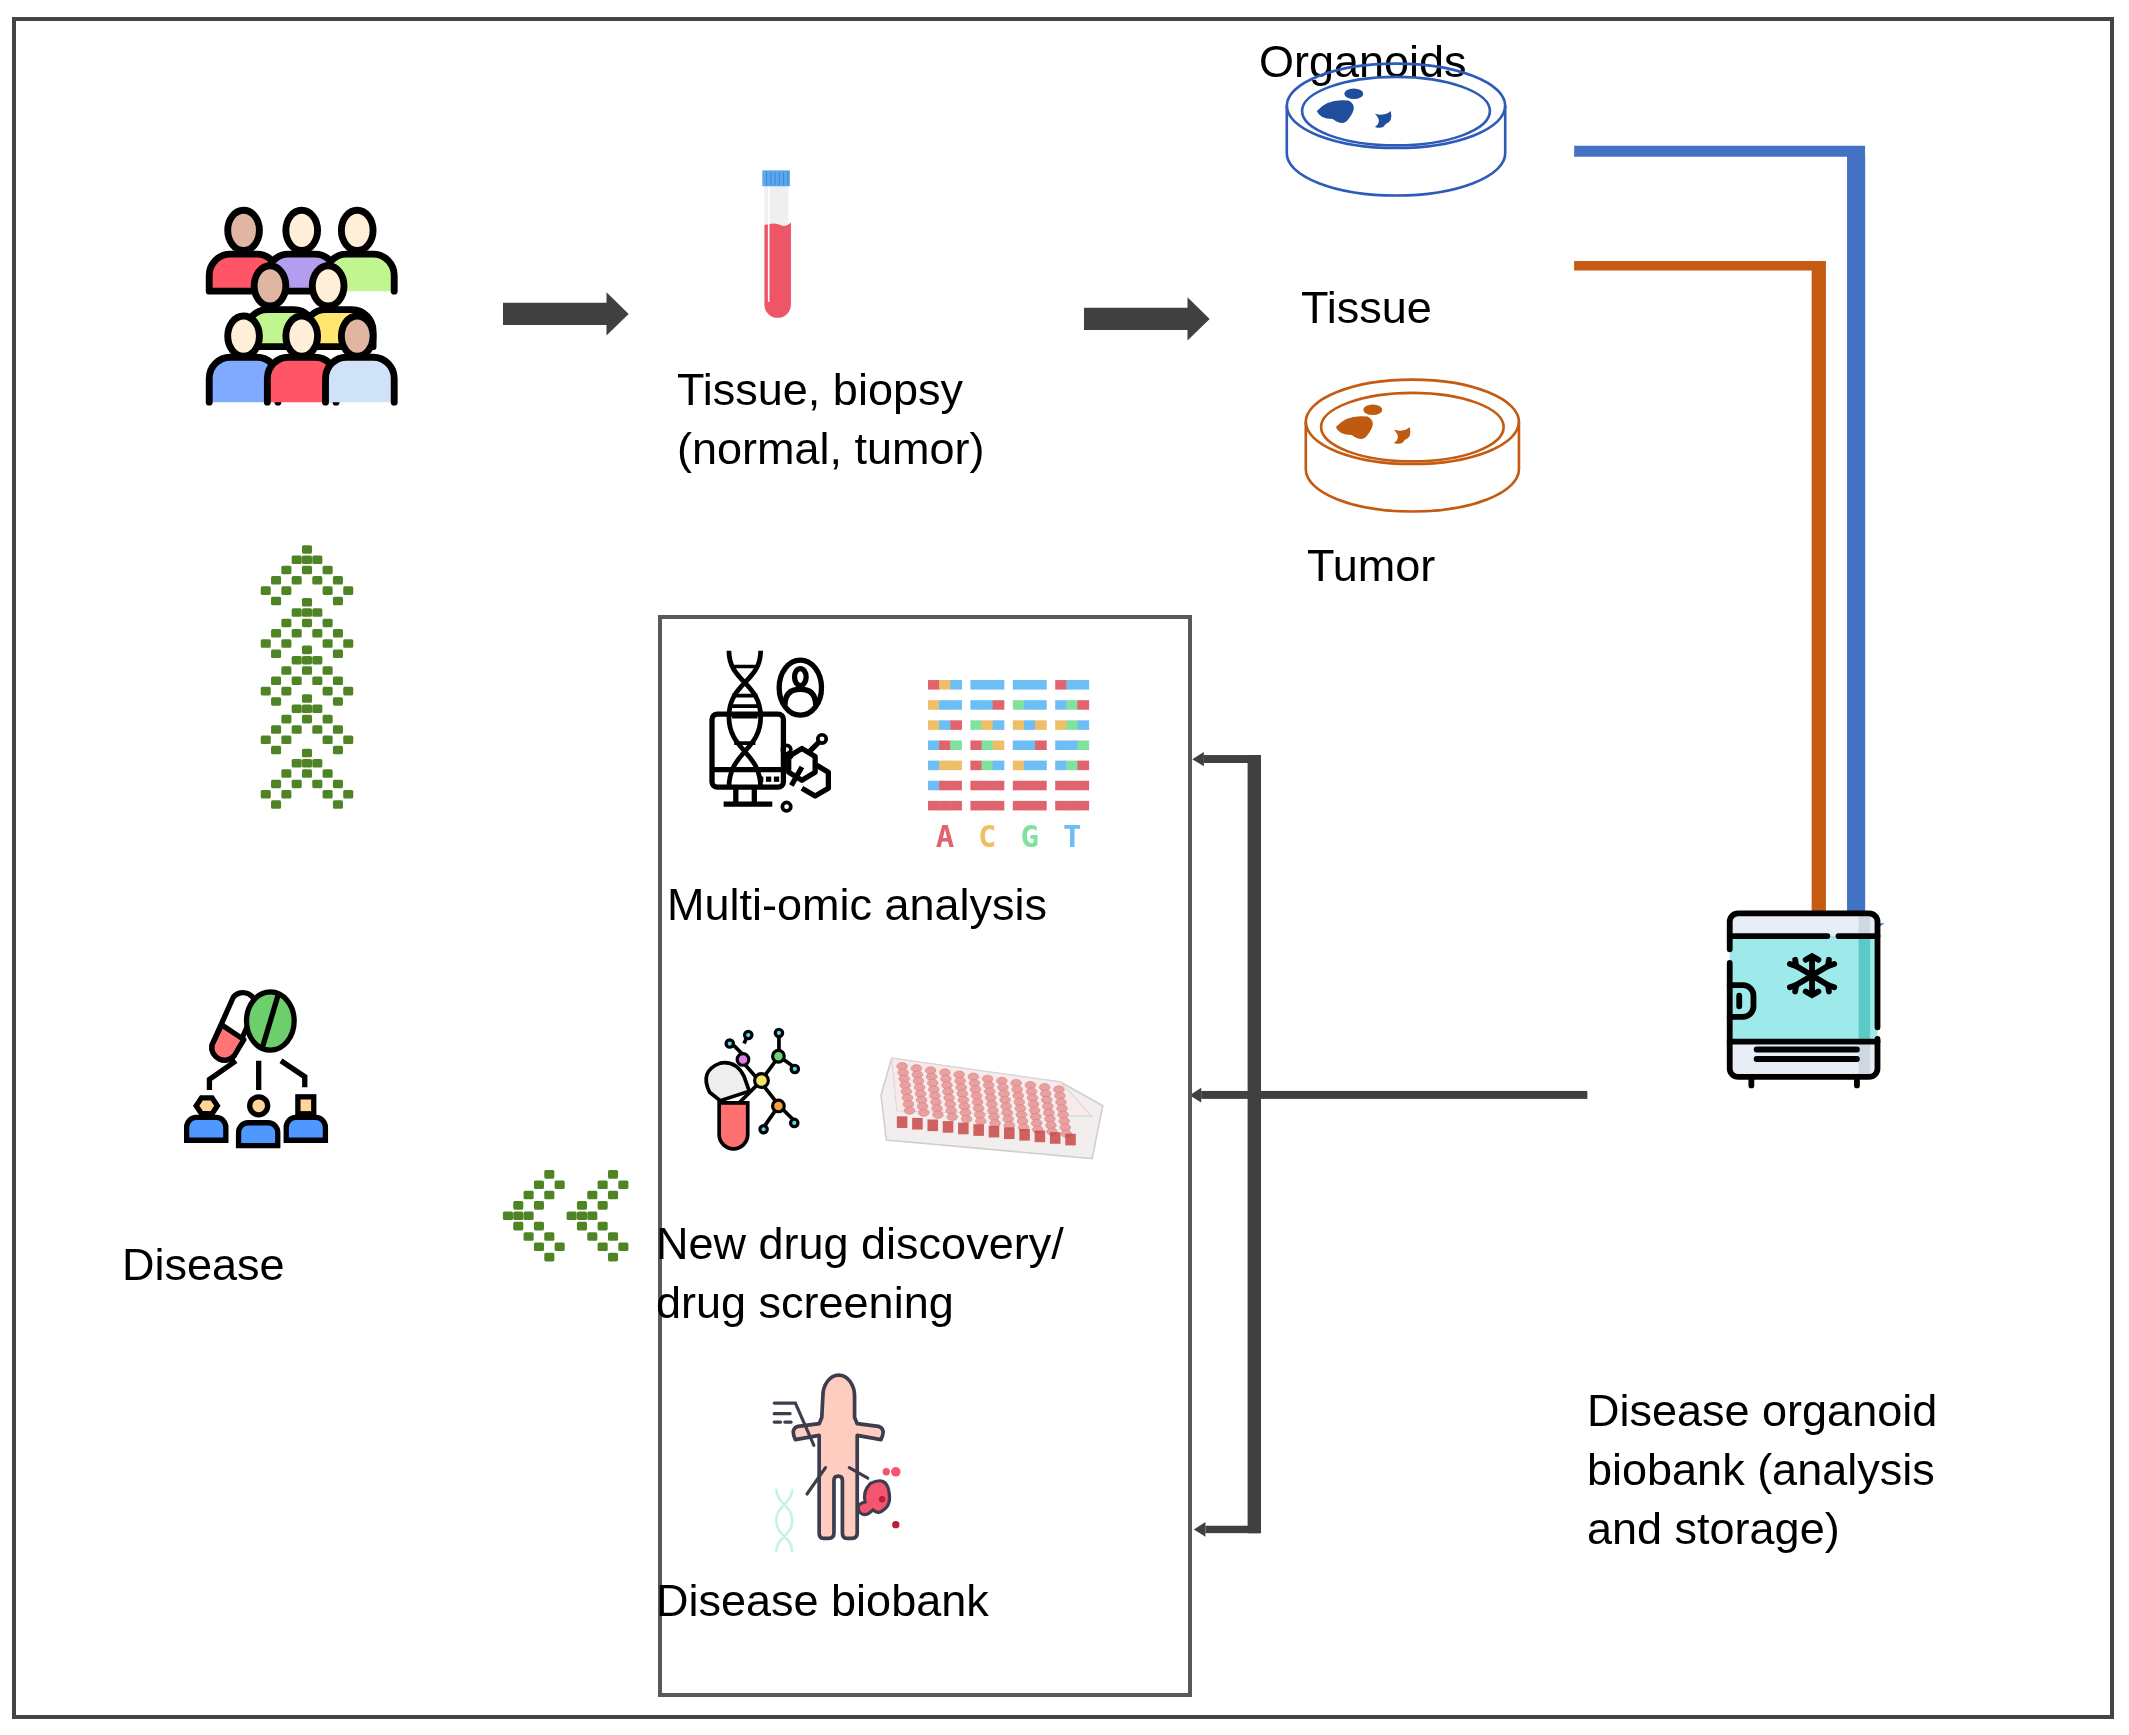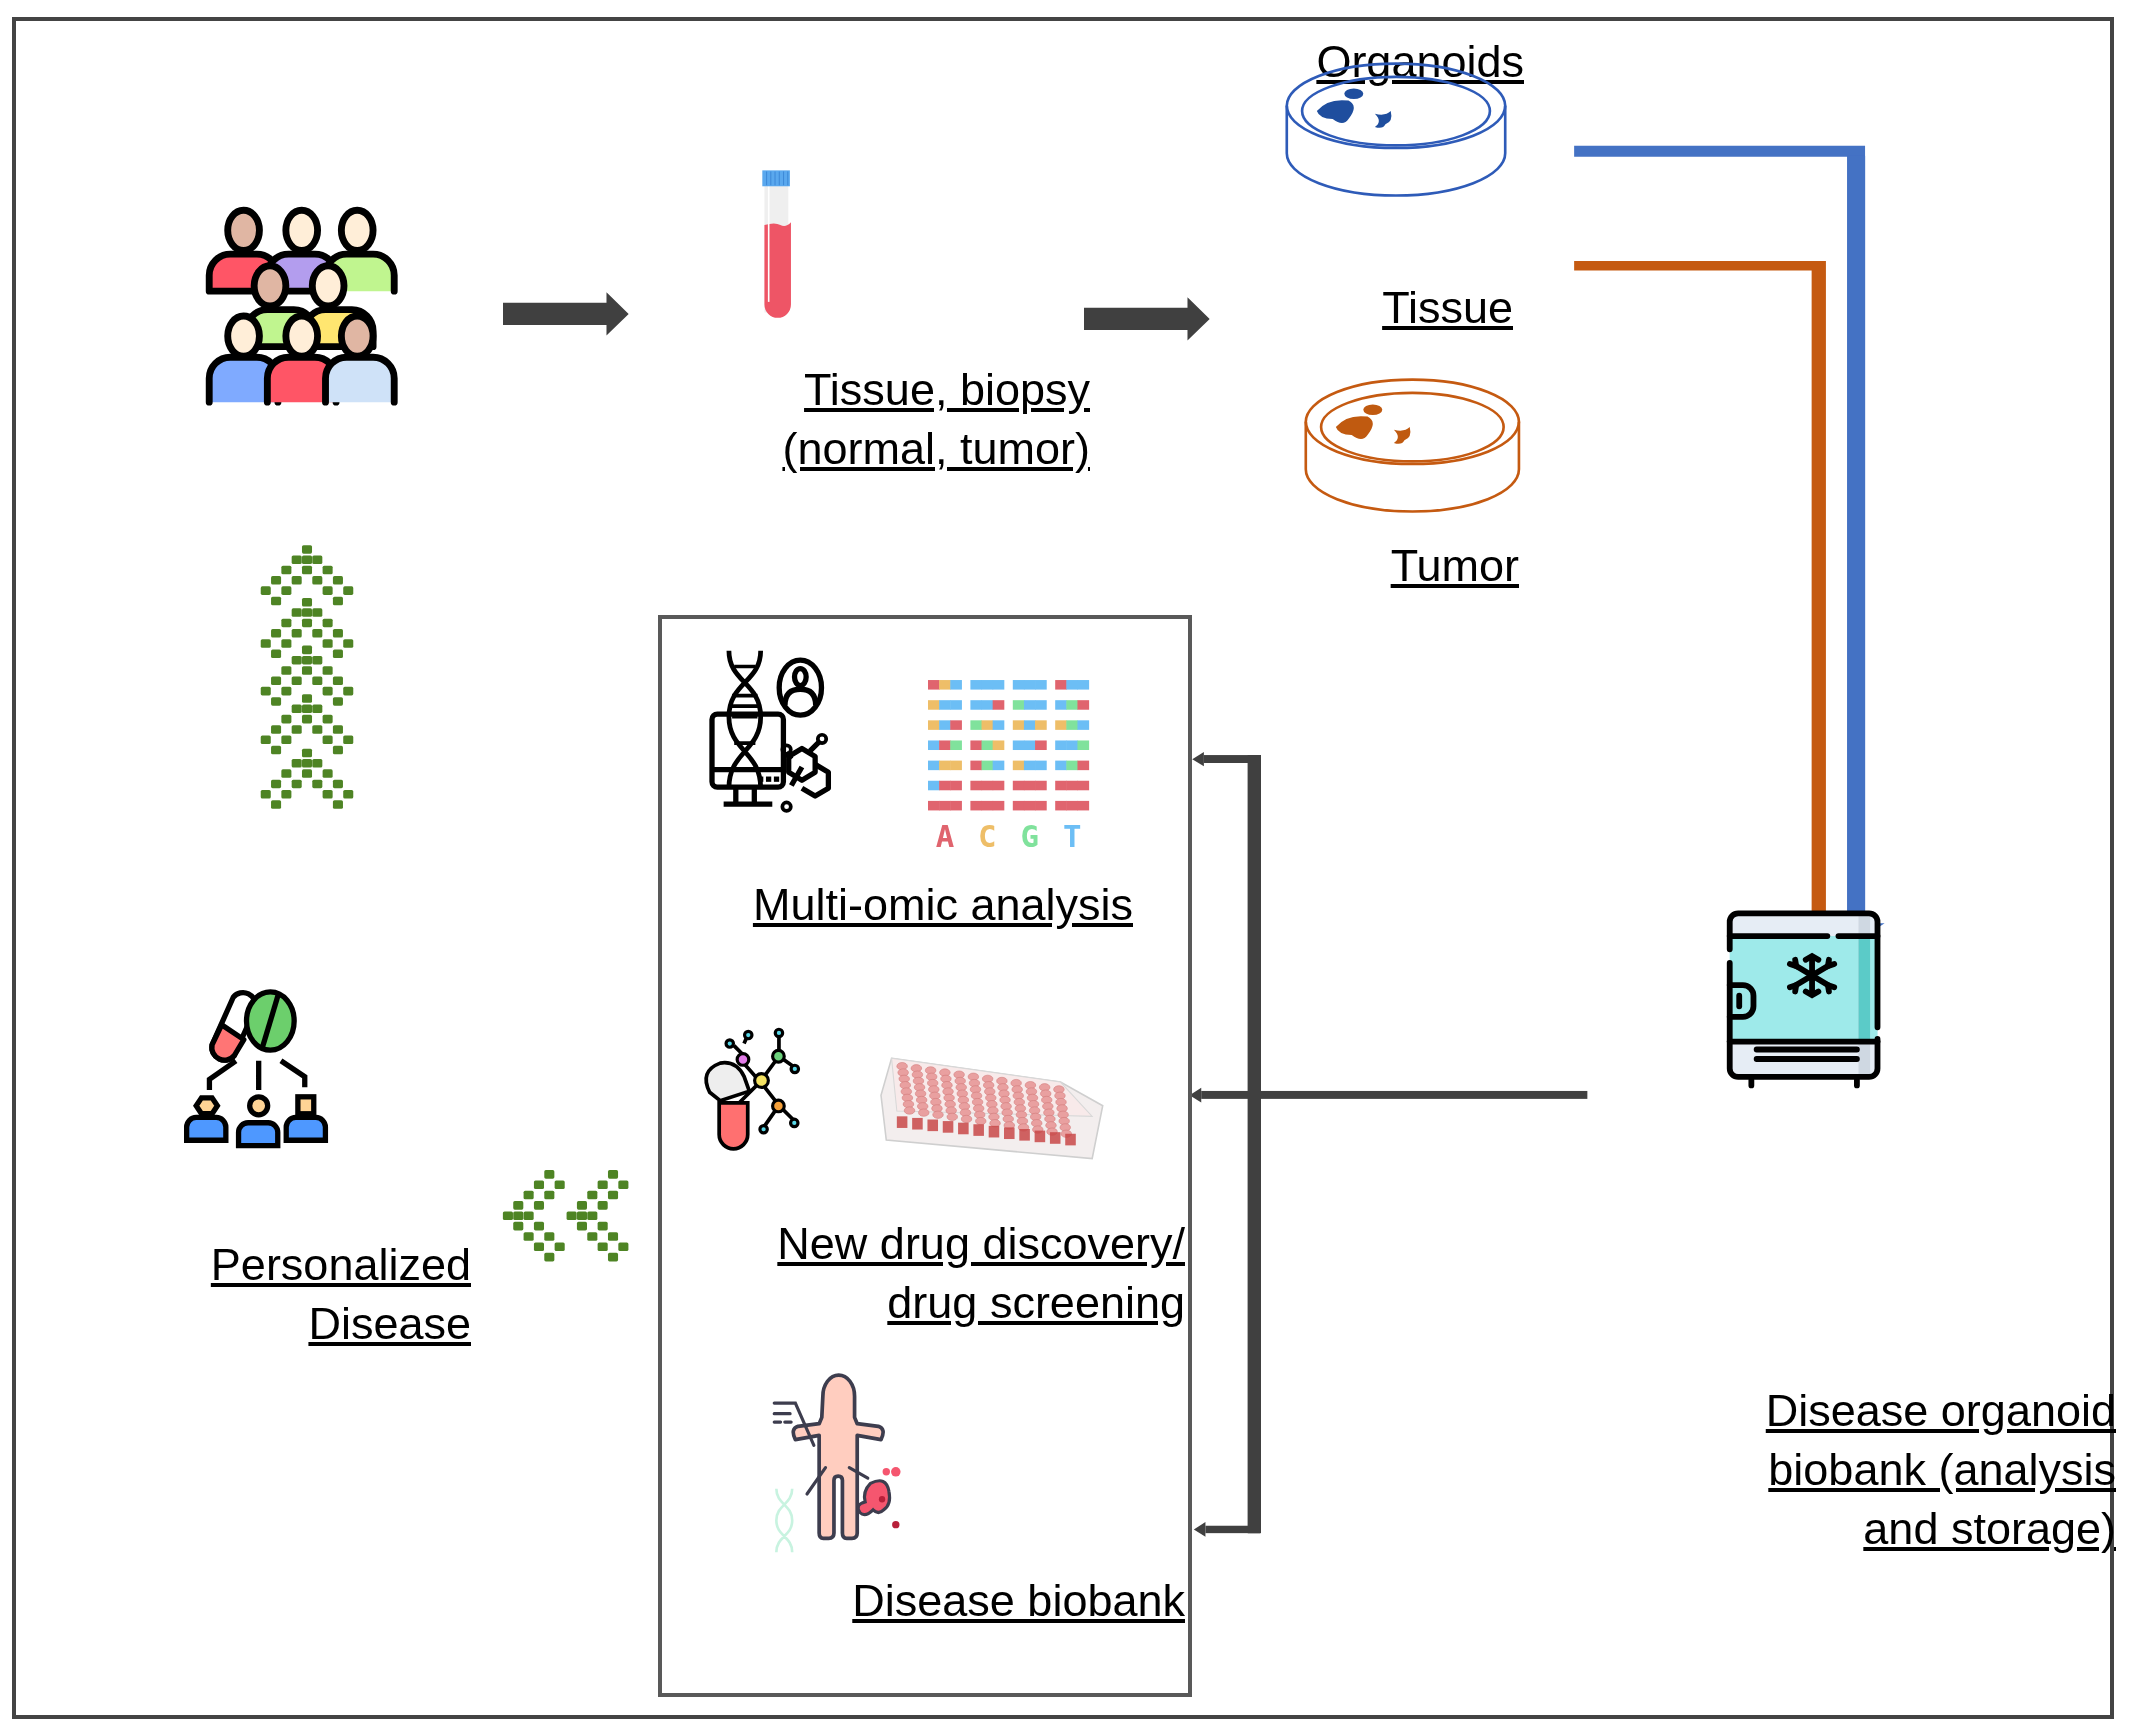--- a/index.html
+++ b/index.html
@@ -2,21 +2,21 @@
 <html style="font-size:8.5px"><head>
 <meta charset="utf-8">
 <style>
   html, body { margin: 0; padding: 0; background: #ffffff; }
   body { width: 2129px; height: 1736px; position: relative; overflow: hidden;
          font-family: "Liberation Sans", sans-serif; color: #000; }
   .frame { position: absolute; left: 11.6px; top: 17px; width: 2102px; height: 1702px;
            border: 4.2px solid #444; box-sizing: border-box; }
   .inner-box { position: absolute; left: 658px; top: 615px; width: 534px; height: 1082px;
                border: 4.2px solid #595959; box-sizing: border-box; }
-  .label { position: absolute; text-align: right; font-size: 45px; line-height: 59px; white-space: nowrap; text-decoration: underline; }
+  .label { position: absolute; text-align: left; font-size: 45px; line-height: 59px; white-space: nowrap; }
   .ico { position: absolute; }
   svg { overflow: visible; }
 </style>
 </head>
 <body>
 
 <div class="frame"></div>
 
 <svg class="ico" style="left:196px;top:201px" width="222" height="212" viewBox="0 0 420 400">
   <g stroke="#000" stroke-width="13" stroke-linecap="round" stroke-linejoin="round">
@@ -443,21 +443,20 @@
   <g stroke="#000" stroke-width="10">
     <polygon points="50,230 70,230 80,245 70,260 50,260 40,245" fill="#FFD495"></polygon>
     <path d="M22 310 v-25 a18 18 0 0 1 18 -18 h38 a18 18 0 0 1 18 18 v25z" fill="#4E98FF"></path>
     <circle cx="158" cy="245" r="17" fill="#FFD495"></circle>
     <path d="M120 320 v-25 a18 18 0 0 1 18 -18 h38 a18 18 0 0 1 18 18 v25z" fill="#4E98FF"></path>
     <rect x="232" y="228" width="30" height="32" fill="#FFD495"></rect>
     <path d="M210 310 v-25 a18 18 0 0 1 18 -18 h38 a18 18 0 0 1 18 18 v25z" fill="#4E98FF"></path>
   </g>
 </svg>
 <div class="label" style="left:122px;top:1235px;width:349px;">
-  <div>Personalized</div>
   <div>Disease</div>
 </div>
 
 <svg class="ico" style="left:492px;top:1166px" width="138" height="101" viewBox="0 0 260 190" id="chev-left">
     <rect x="20.5" y="85.5" width="19" height="16.15" rx="3" fill="#4E8424"></rect>
     <rect x="40" y="66" width="19" height="16.15" rx="3" fill="#4E8424"></rect>
     <rect x="40" y="105" width="19" height="16.15" rx="3" fill="#4E8424"></rect>
     <rect x="59.5" y="46.5" width="19" height="16.15" rx="3" fill="#4E8424"></rect>
     <rect x="59.5" y="124.5" width="19" height="16.15" rx="3" fill="#4E8424"></rect>
     <rect x="79" y="27" width="19" height="16.15" rx="3" fill="#4E8424"></rect>

